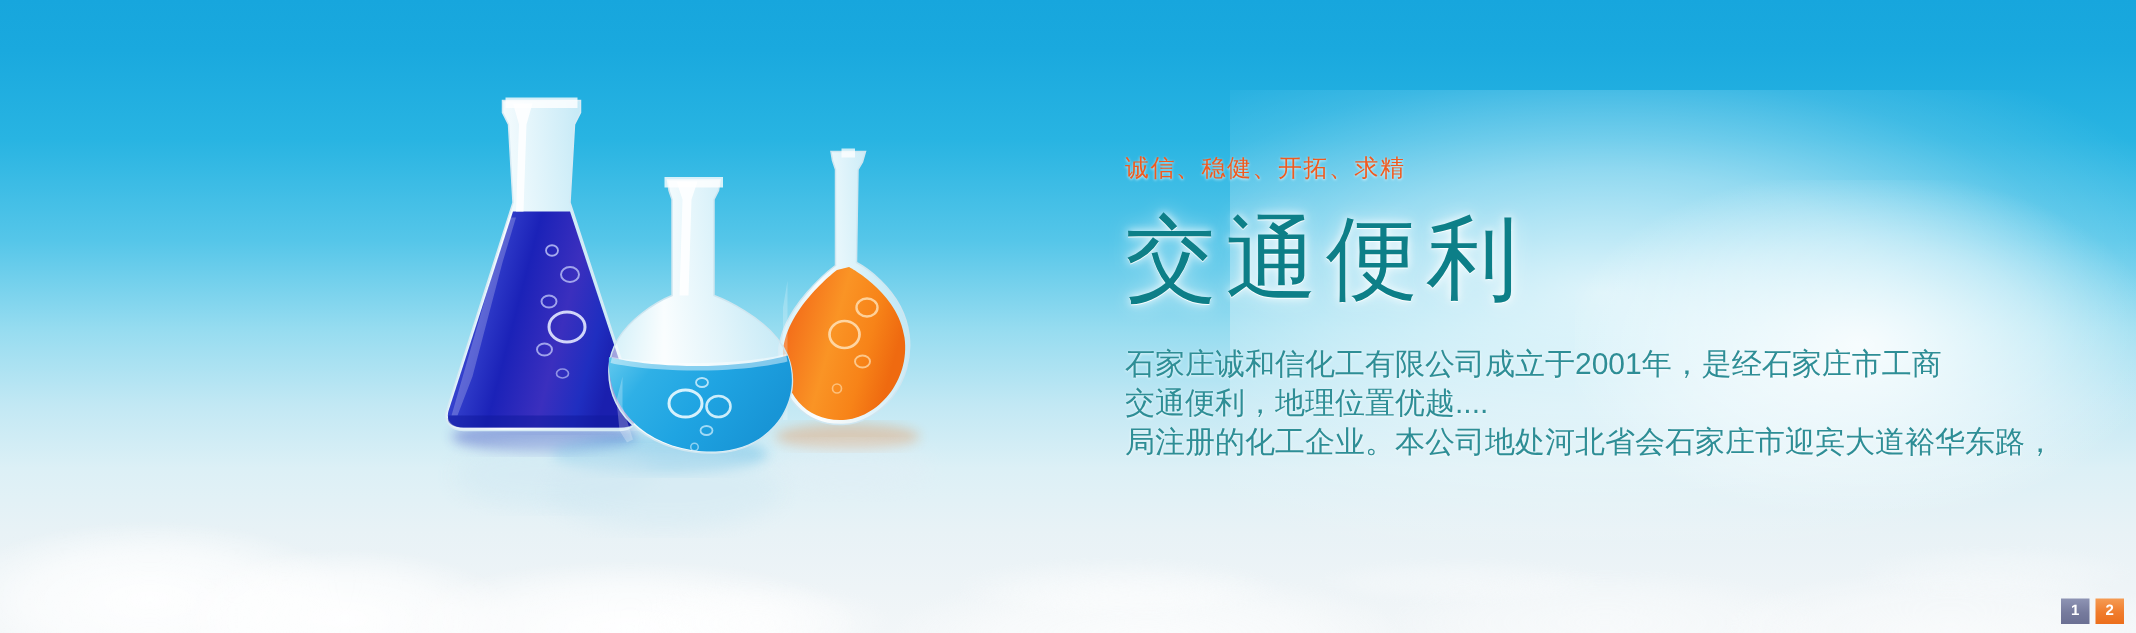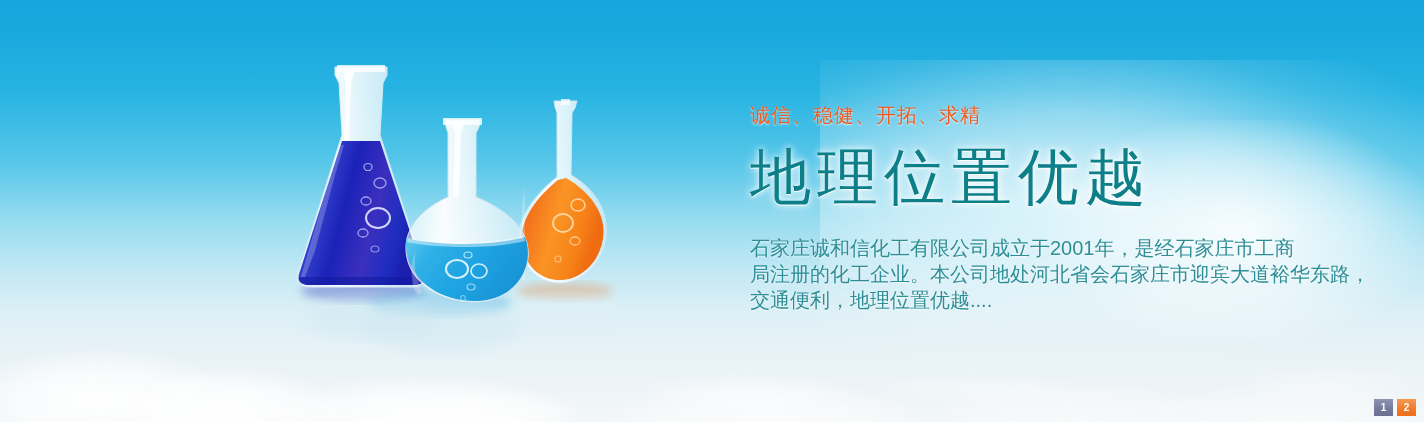--- a/index.html
+++ b/index.html
@@ -79,21 +79,21 @@
 
   
   .text-col {
     position: absolute;
     left: 750px;
     top: 103px;
     width: 600px;
   }
   .tagline {
     color: #f05a1e;
-    font-size: 20px;
+    font-size: 16px;
     letter-spacing: 1px;
     line-height: 1.2;
     margin: 0 0 18px 0;
     text-shadow: 0 1px 2px rgba(255,255,255,0.85);
     white-space: nowrap;
   }
   .headline {
     color: #0d7f88;
     font-size: 61px;
     font-weight: normal;
@@ -282,25 +282,25 @@
         <ellipse cx="204" cy="216" rx="8" ry="7" fill="none" stroke="#eafaff" stroke-width="1.7" opacity="0.85"></ellipse>
         <ellipse cx="196" cy="232" rx="4" ry="3" fill="none" stroke="#d8f2ff" stroke-width="1.2" opacity="0.7"></ellipse>
         <circle cx="188" cy="243" r="2.5" fill="none" stroke="#d8f2ff" stroke-width="1" opacity="0.6"></circle>
         <path d="M168 63 L207 63 L207 70 L168 70 Z" fill="#ffffff" opacity="0.8"></path>
       </g>
     </svg>
   </div>
 
   <div class="text-col">
     <div class="tagline">诚信、稳健、开拓、求精</div>
-    <div class="headline">地理位置优越</div>
+    <div class="headline">交通便利</div>
     <div class="desc">
       <span class="line">石家庄诚和信化工有限公司成立于2001年，是经石家庄市工商</span>
+      <span class="line">交通便利，地理位置优越....</span>
       <span class="line">局注册的化工企业。本公司地处河北省会石家庄市迎宾大道裕华东路，</span>
-      <span class="line">交通便利，地理位置优越....</span>
     </div>
   </div>
 
   <div class="pager">
     <button class="pg inactive">1</button>
     <button class="pg active">2</button>
   </div>
 
 </div>
 

